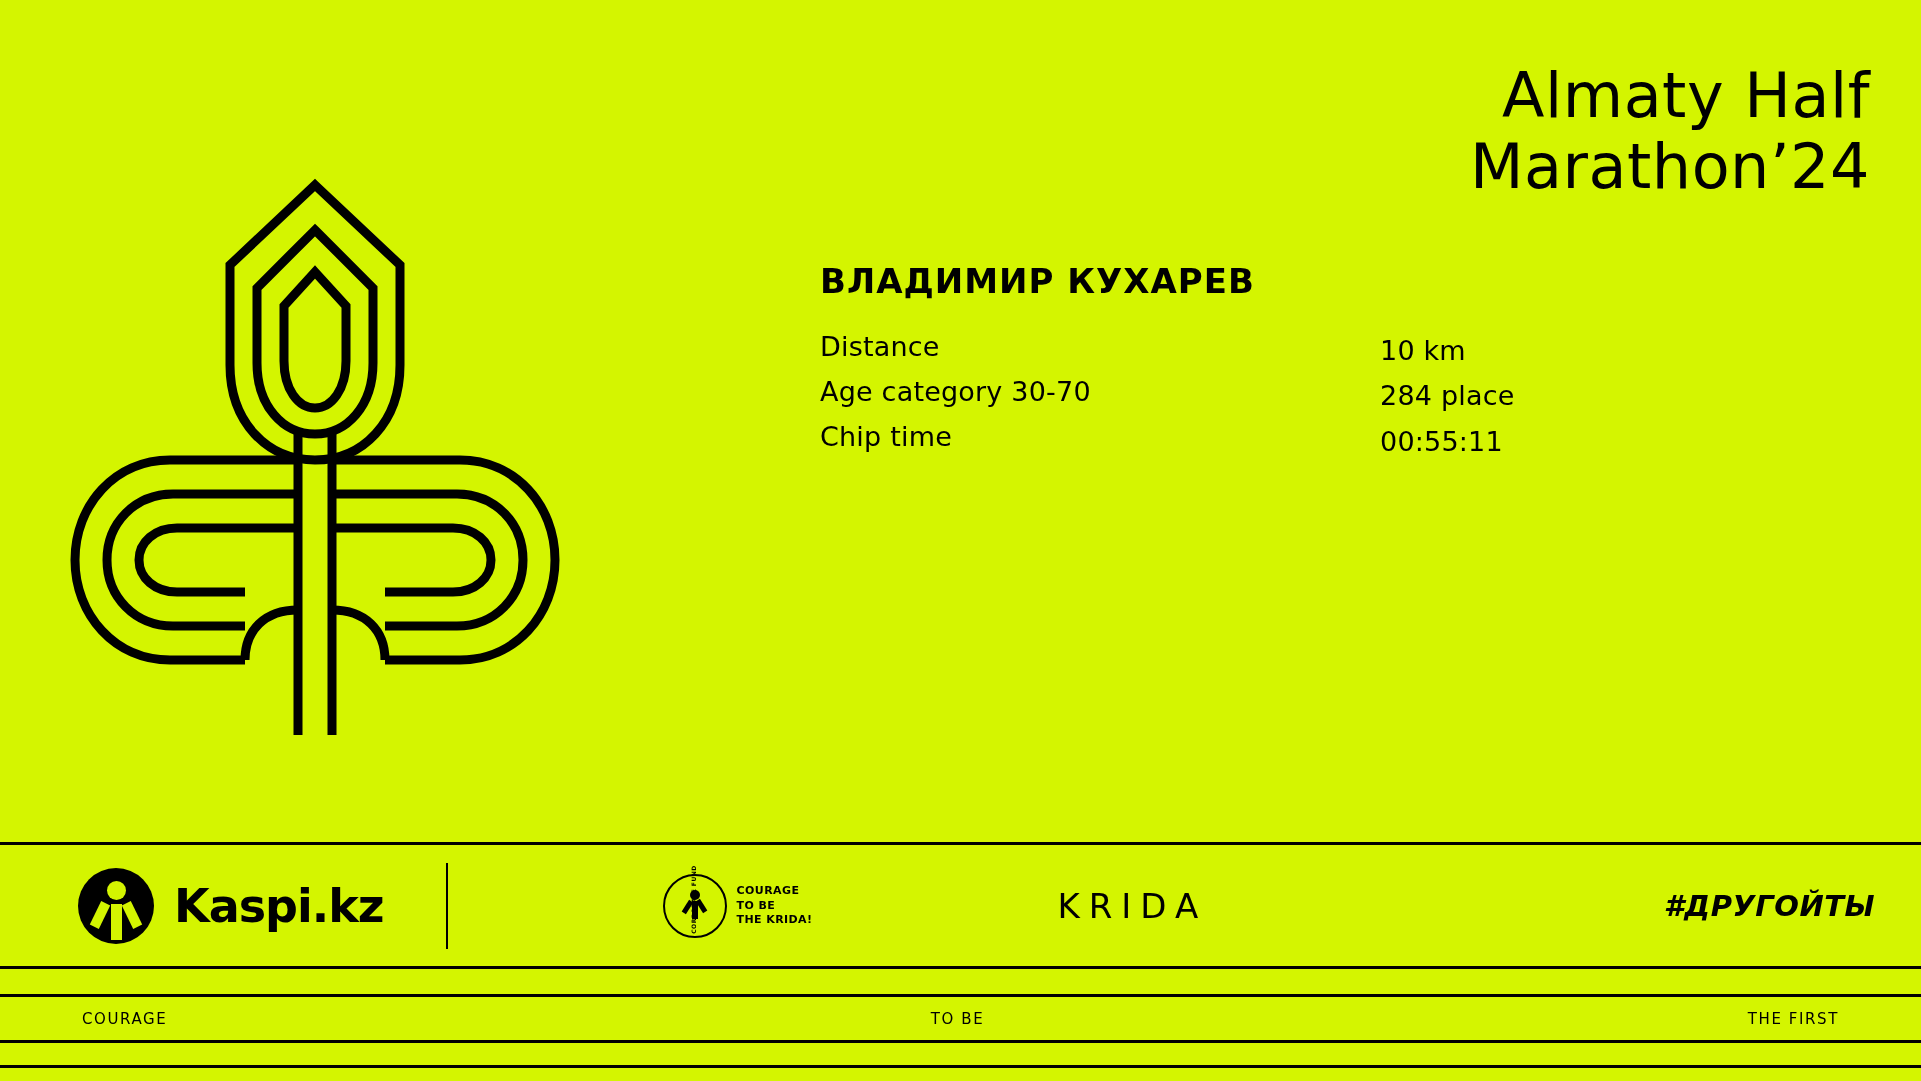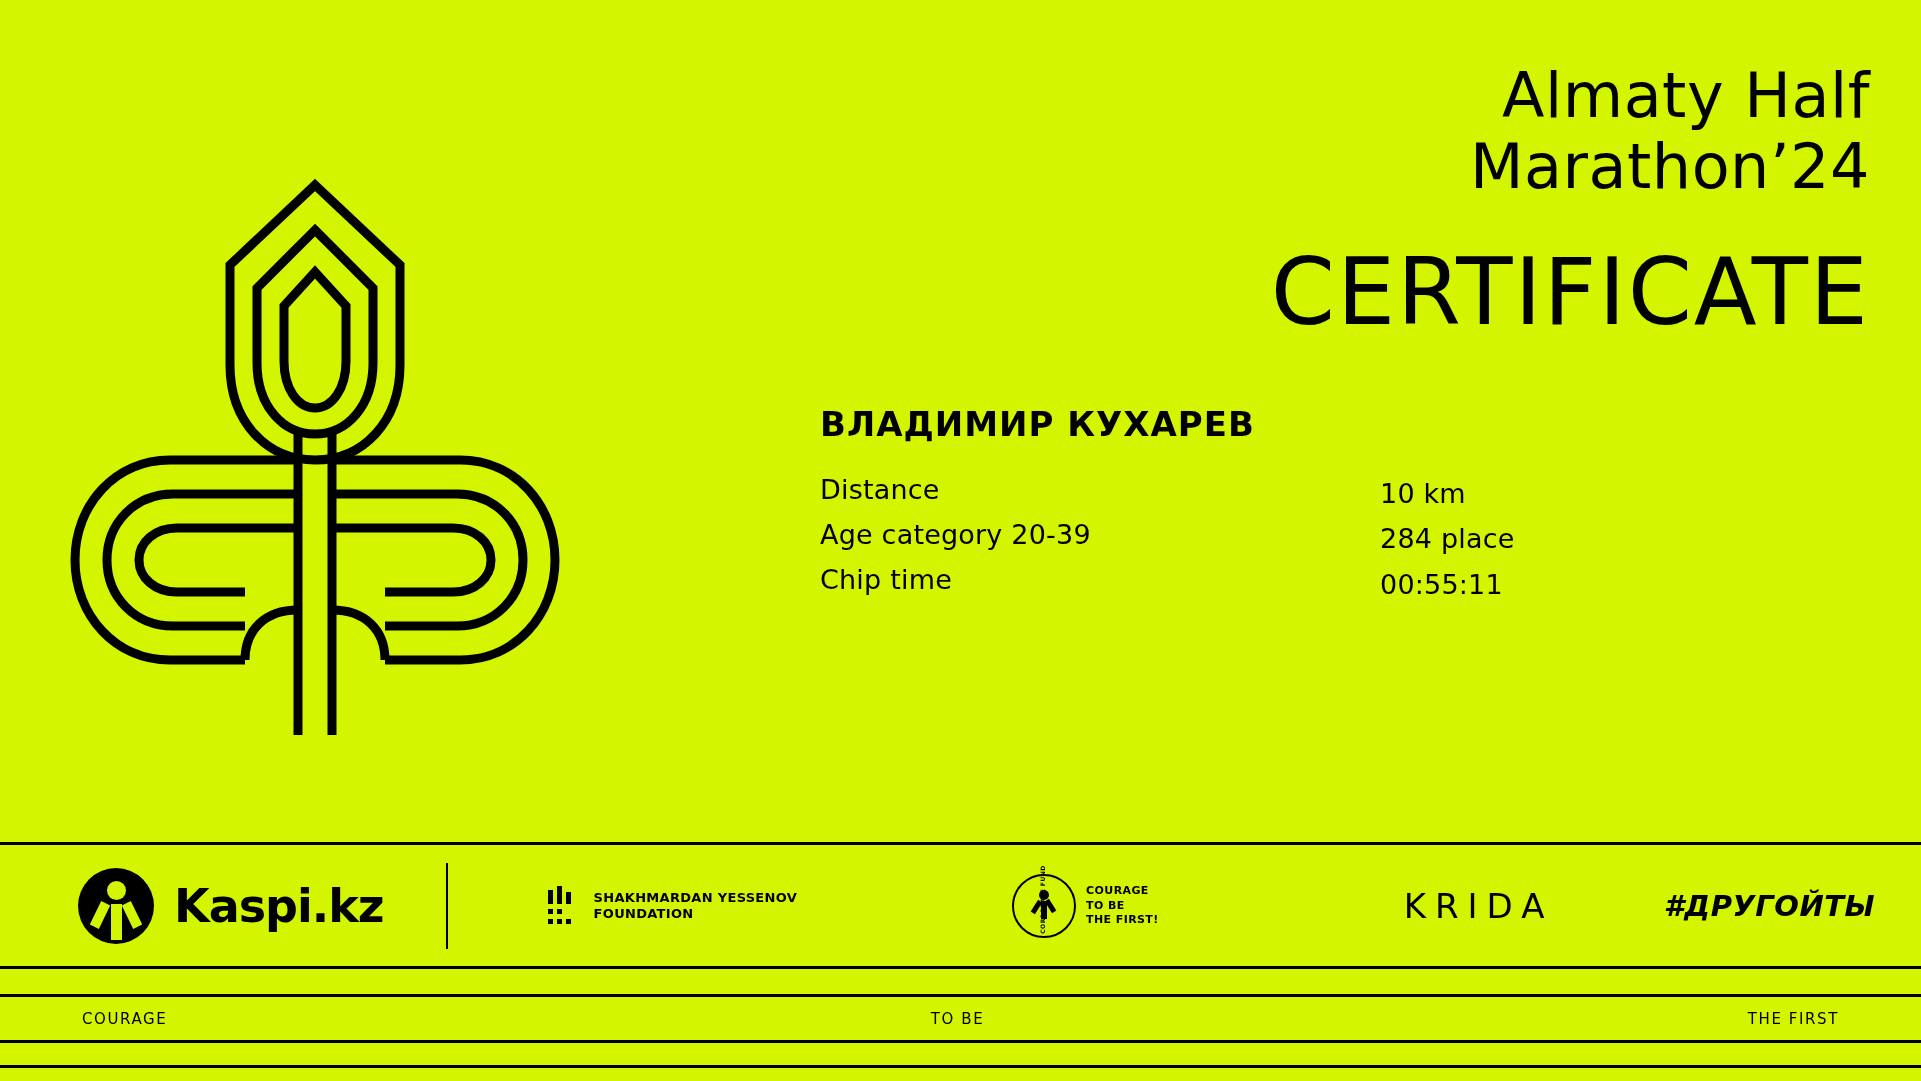--- a/index.html
+++ b/index.html
@@ -364,33 +364,32 @@
       </svg>
     </div>
 
     <div class="right-block">
 
       <div class="event-title">
         <span class="event-title-line">Almaty Half</span>
         <span class="event-title-line">Marathon’24</span>
       </div>
 
-      <div class="cert-word">CERTIFICATE</div>
 
       <div class="participant">ВЛАДИМИР КУХАРЕВ</div>
 
       <div class="details">
 
         <div class="detail-row">
           <div class="detail-label">Distance</div>
           <div class="detail-value">10 km</div>
         </div>
 
         <div class="detail-row">
-          <div class="detail-label">Age category 20-39</div>
+          <div class="detail-label">Age category 30-70</div>
           <div class="detail-value">284 place</div>
         </div>
 
 
 
         <div class="detail-row">
           <div class="detail-label">Chip time</div>
           <div class="detail-value">00:55:11</div>
         </div>
 
@@ -411,52 +410,36 @@
         <span class="k-head"></span>
         <span class="k-armL"></span>
         <span class="k-armR"></span>
         <span class="k-body"></span>
       </div>
       <div class="kaspi-text">Kaspi.kz</div>
     </div>
 
     <div class="divider-v"></div>
 
-    <div class="sponsor sponsor-yessenov">
-      <div class="yess-bars">
-        <i style="left:0px;  top:4px;  width:5px; height:14px;"></i>
-        <i style="left:9px;  top:0px;  width:5px; height:18px;"></i>
-        <i style="left:18px; top:6px;  width:5px; height:12px;"></i>
-        <i style="left:0px;  top:23px; width:5px; height:5px;"></i>
-        <i style="left:9px;  top:23px; width:5px; height:5px;"></i>
-        <i style="left:0px;  top:33px; width:5px; height:5px;"></i>
-        <i style="left:9px;  top:33px; width:5px; height:5px;"></i>
-        <i style="left:18px; top:33px; width:5px; height:5px;"></i>
-      </div>
-      <div class="yess-text">
-        <div>SHAKHMARDAN YESSENOV</div>
-        <div>FOUNDATION</div>
-      </div>
-    </div>
 
     <div class="sponsor-courage">
       <div class="courage-badge">
         <span class="ring"></span>
         <span class="courage-circletext">CORPORATE FUND</span>
         <span class="figure">
           <span class="h"></span>
           <span class="a1"></span>
           <span class="a2"></span>
           <span class="b"></span>
         </span>
       </div>
       <div class="courage-text">
         <div>COURAGE</div>
         <div>TO BE</div>
-        <div>THE FIRST!</div>
+        <div>THE KRIDA!</div>
       </div>
     </div>
 
     <div class="sponsor-krida">KRIDA</div>
 
     <div class="sponsor-hash" style="margin-left:auto; margin-right:54px;">#ДРУГОЙТЫ</div>
 
   </div>
 
   <div class="footer-strip">

